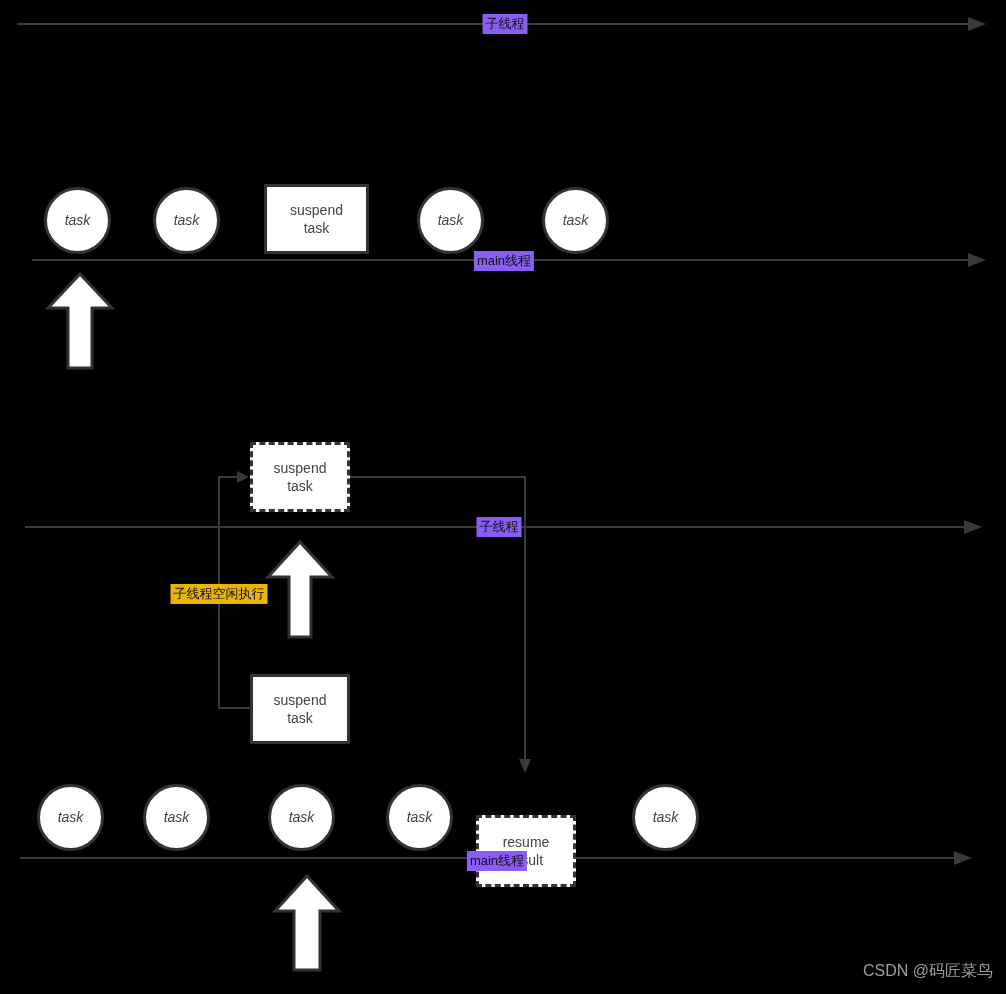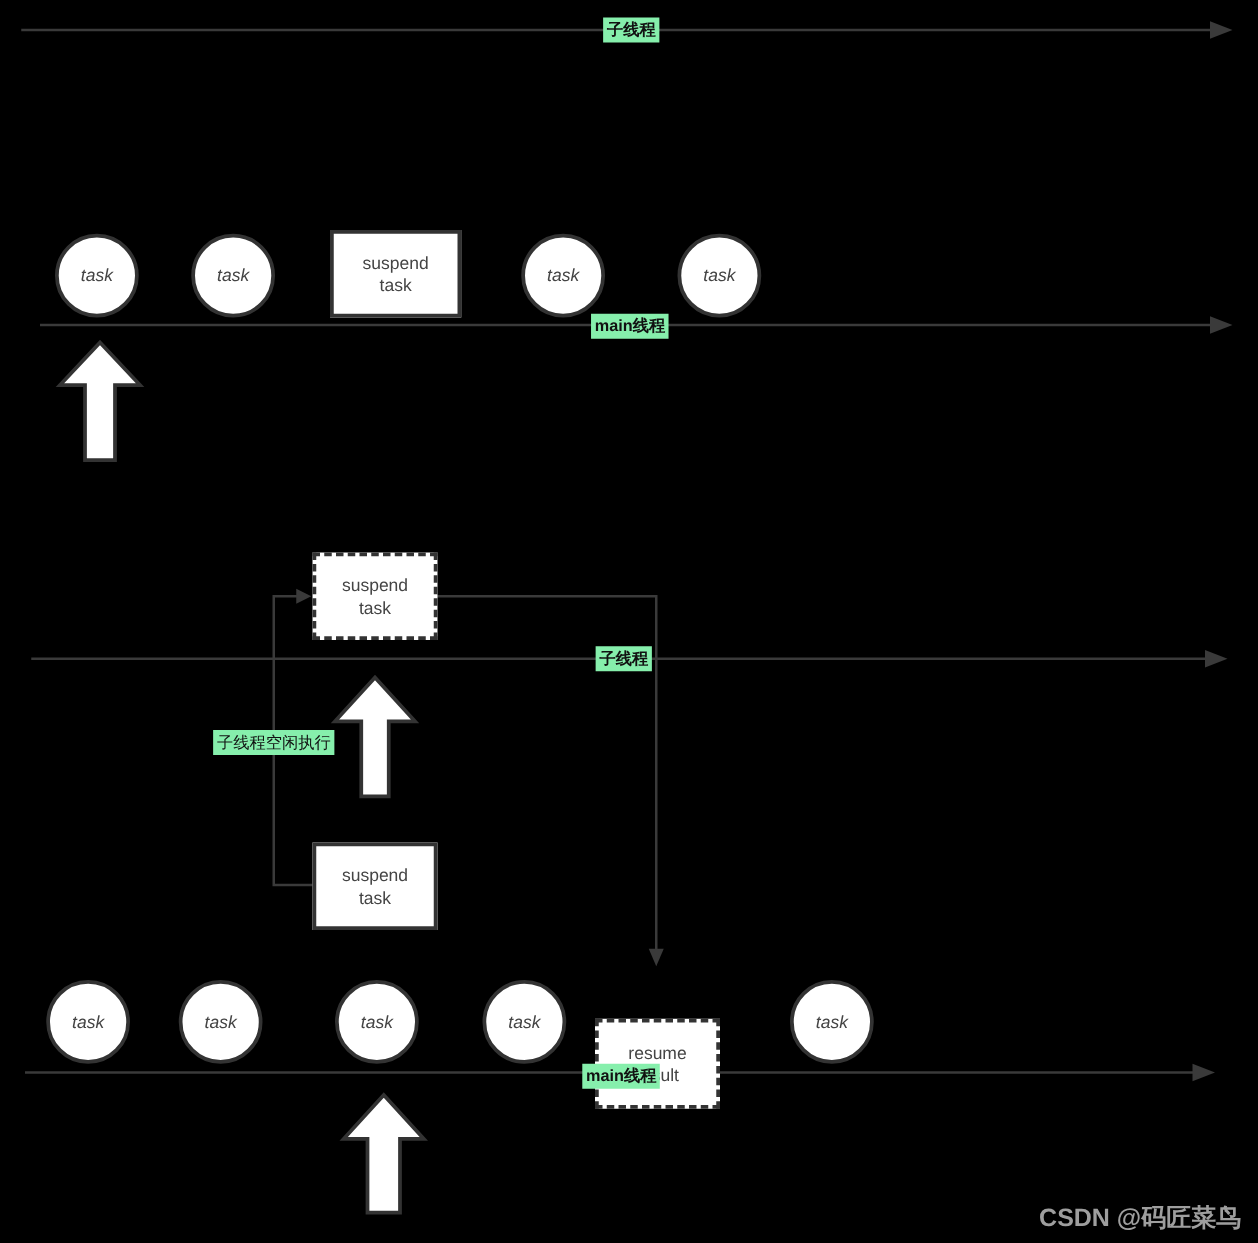--- a/index.html
+++ b/index.html
@@ -29,46 +29,44 @@
     font-size: 14px;
     line-height: 1.3;
   }
   .circle { width: 67px; height: 67px; border-radius: 50%; font-style: italic; }
   .rect-solid { }
   .rect-dashed { border-style: dashed; }
   .shape .txt { display: block; width: 62px; word-wrap: break-word; }
   .lane-label {
     position: absolute;
     transform: translate(-50%, -50%);
-    background: #86efac;
+    background: #8b5cf6;
     color: #111111;
     font-size: 13px;
     padding: 1px 3px;
     white-space: nowrap;
     z-index: 5;
-    font-weight: bold;
   }
   .note-label {
     position: absolute;
     transform: translate(-50%, -50%);
-    background: #86efac;
+    background: #eab308;
     color: #111111;
     font-size: 13px;
     padding: 1px 3px;
     white-space: nowrap;
     z-index: 6;
   }
   .watermark {
     position: absolute;
     right: 13px;
     top: 961px;
     color: #9e9e9e;
-    font-size: 20px;
+    font-size: 16px;
     white-space: nowrap;
-    font-weight: bold;
   }
 </style>
 </head>
 <body>
 
 <div class="canvas">
 
   <svg class="overlay-svg" viewBox="0 0 1006 994" xmlns="http://www.w3.org/2000/svg">
 
     <g>

